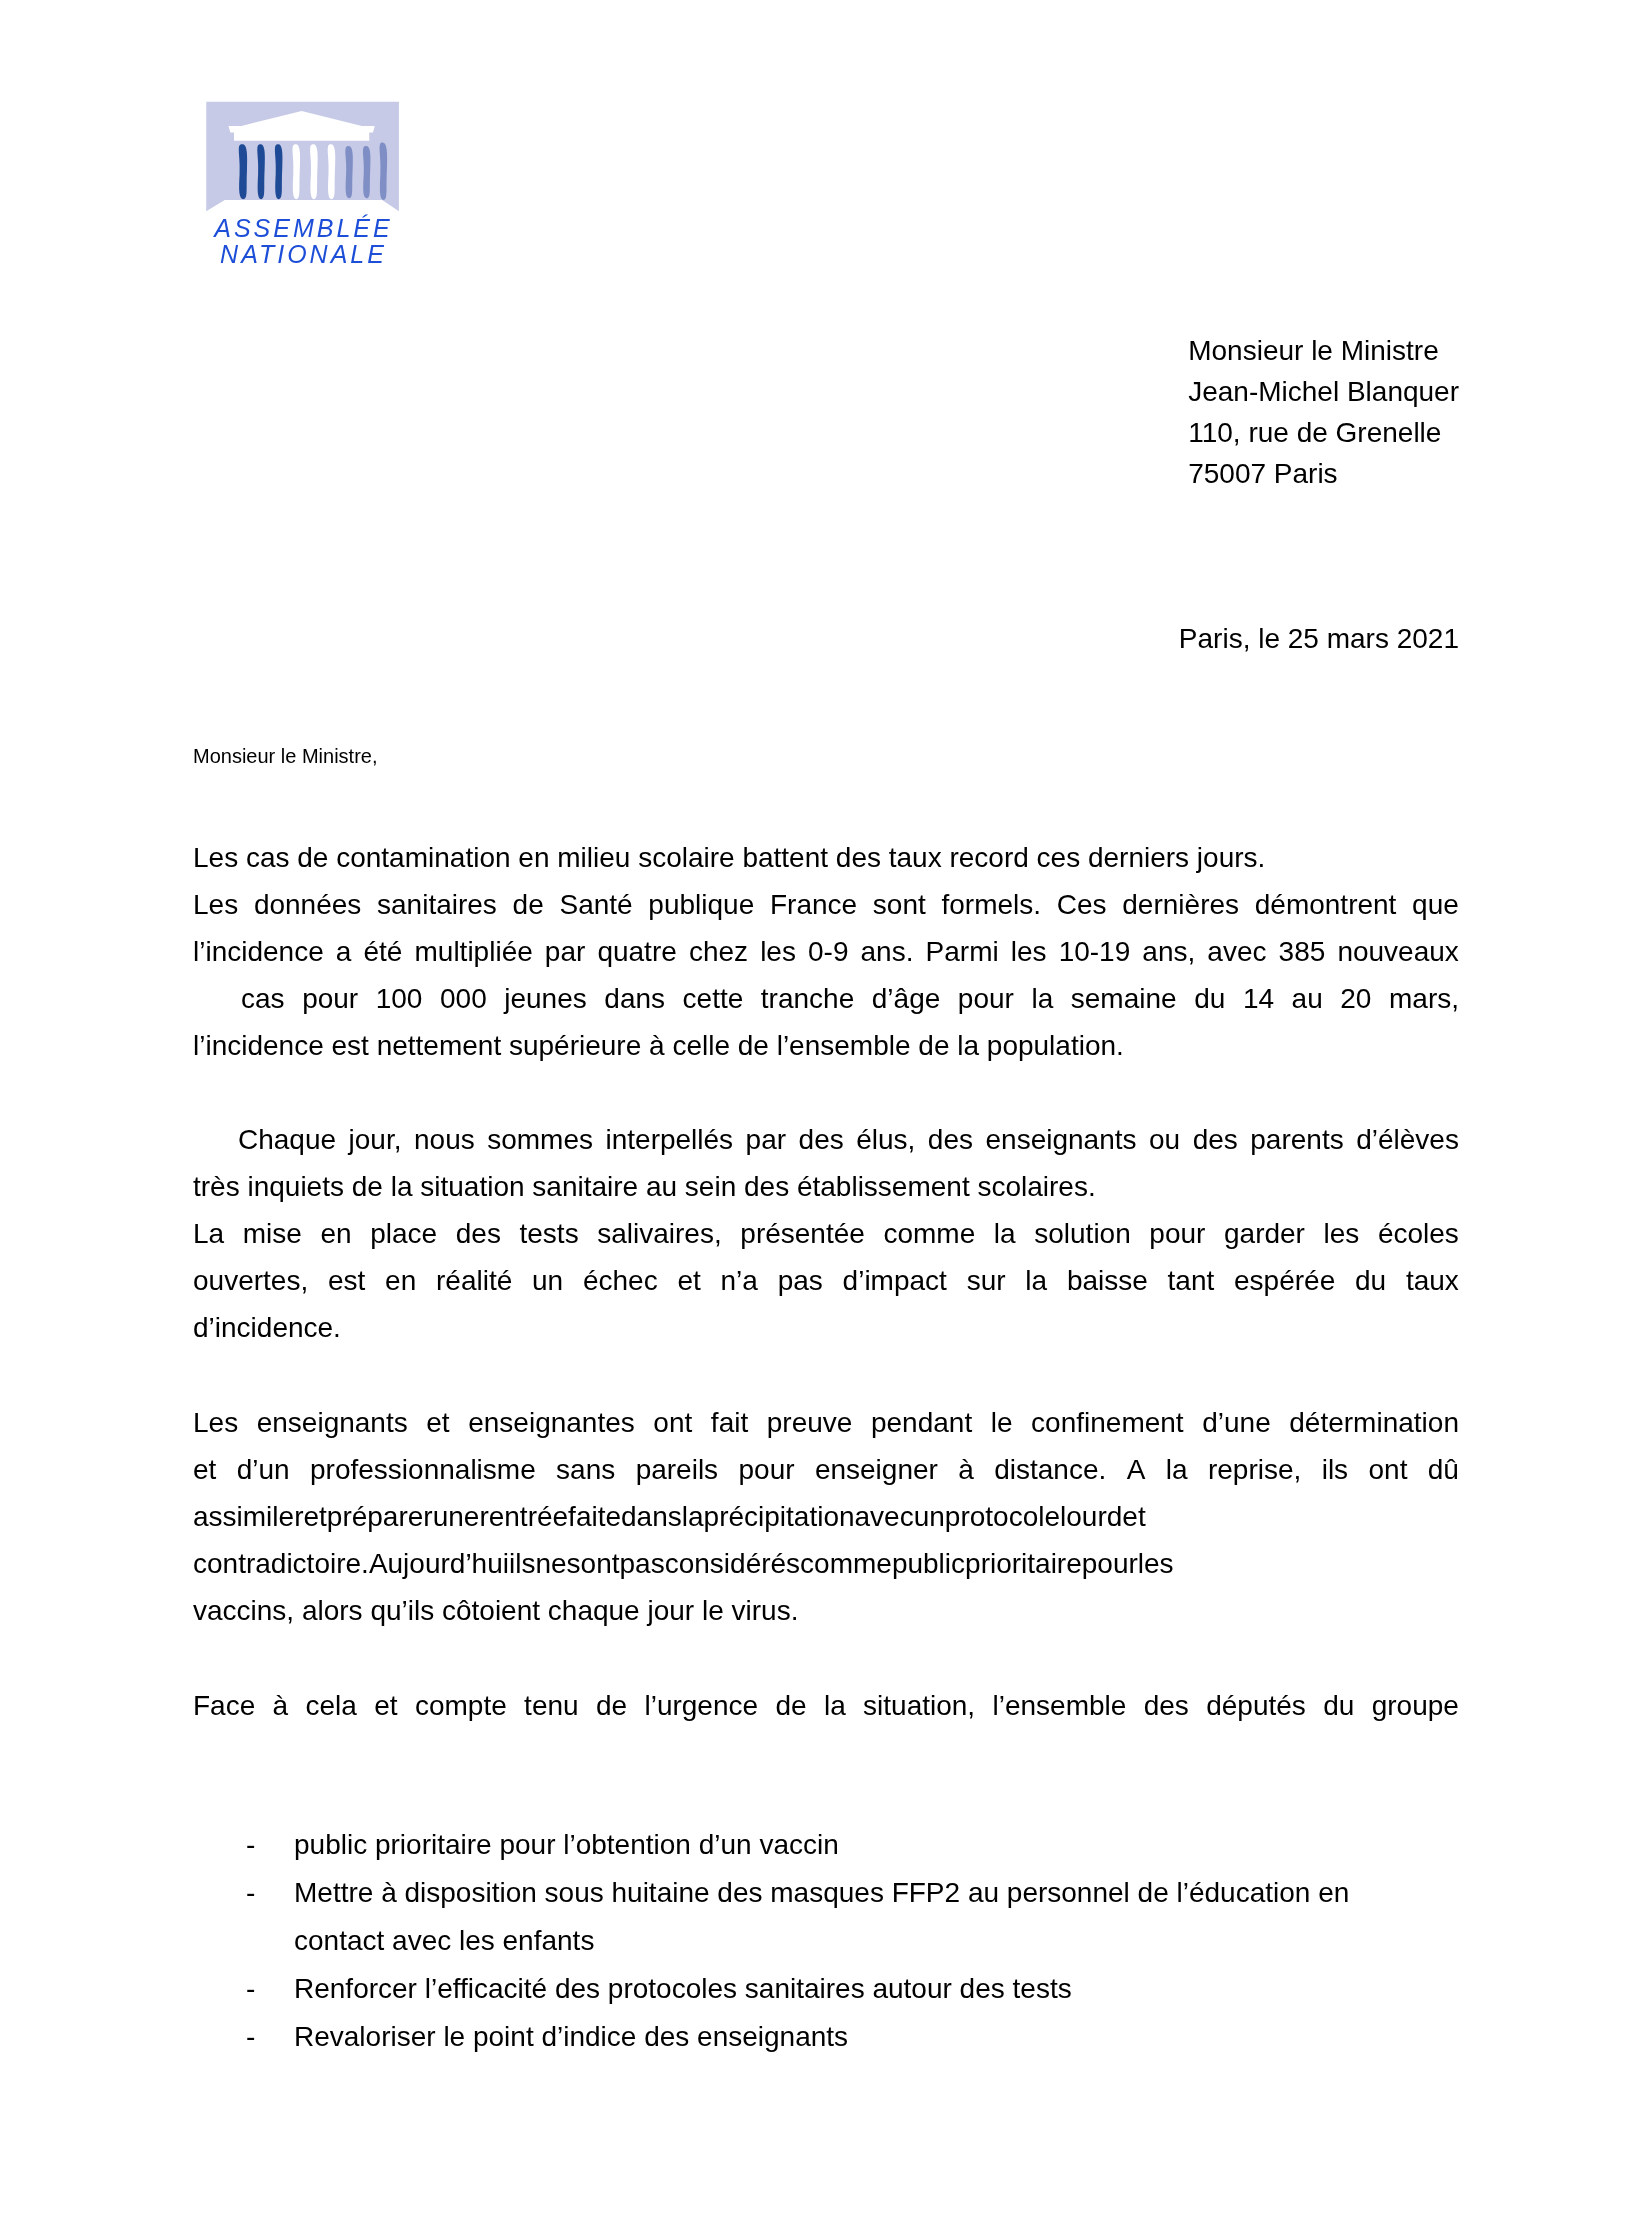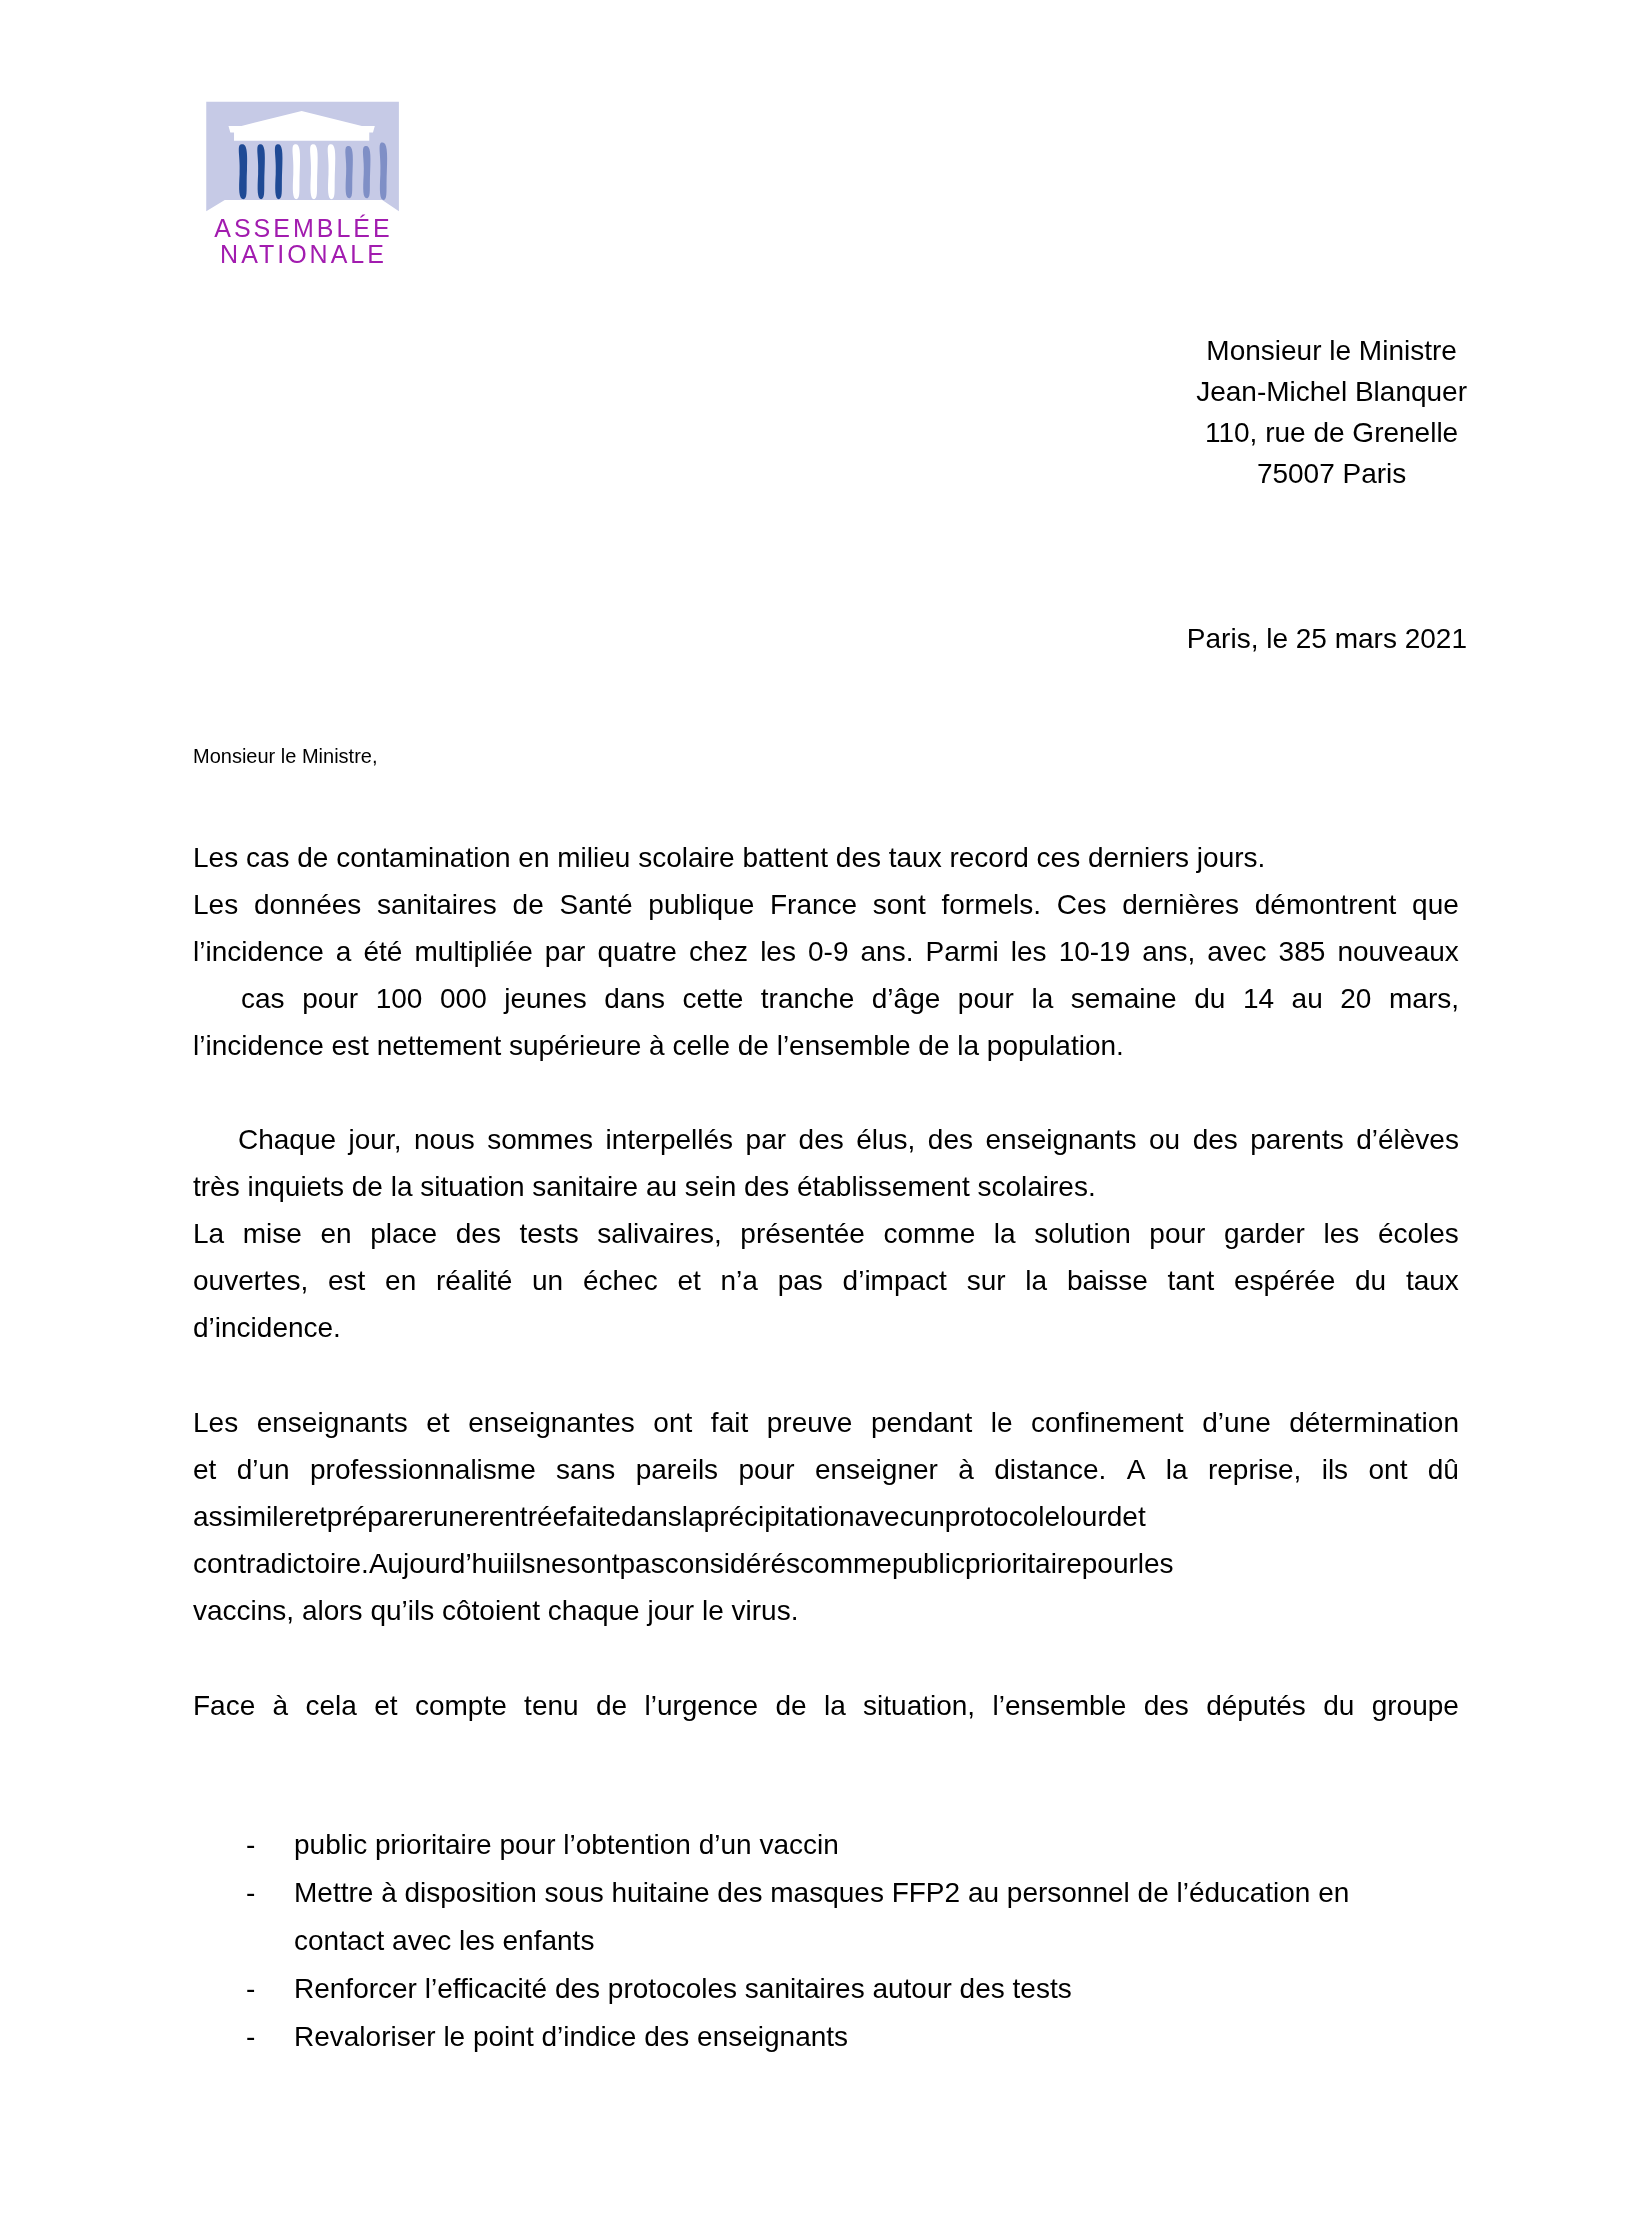--- a/index.html
+++ b/index.html
@@ -26,31 +26,32 @@
     }
     #logo svg { display: block; }
     .logo-text {
       position: absolute;
       left: 0;
       width: 195px;
       text-align: center;
       font-family: "Liberation Sans", sans-serif;
       font-size: 25px;
       letter-spacing: 3px;
-      color: #a21caf;
+      color: #1d4ed8;
       line-height: 26px;
       white-space: nowrap;
+      font-style: italic;
     }
     .logo-text.l1 { top: 115px; }
     .logo-text.l2 { top: 141px; }
 
     
     .right-block {
-      right: 184px;
-      text-align: center;
+      right: 192px;
+      text-align: left;
       font-size: 28px;
       line-height: 41px;
       white-space: nowrap;
     }
     #recipient { top: 330px; }
     #date { top: 618px; }
 
     
     #salutation {
       left: 193px;

